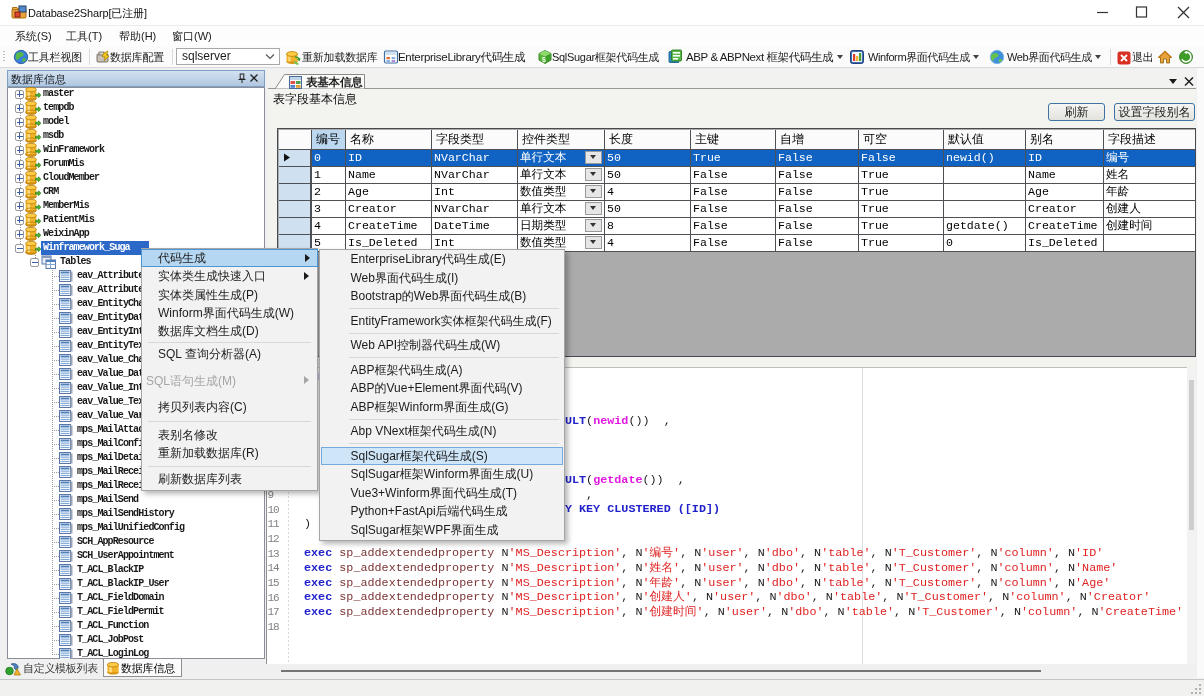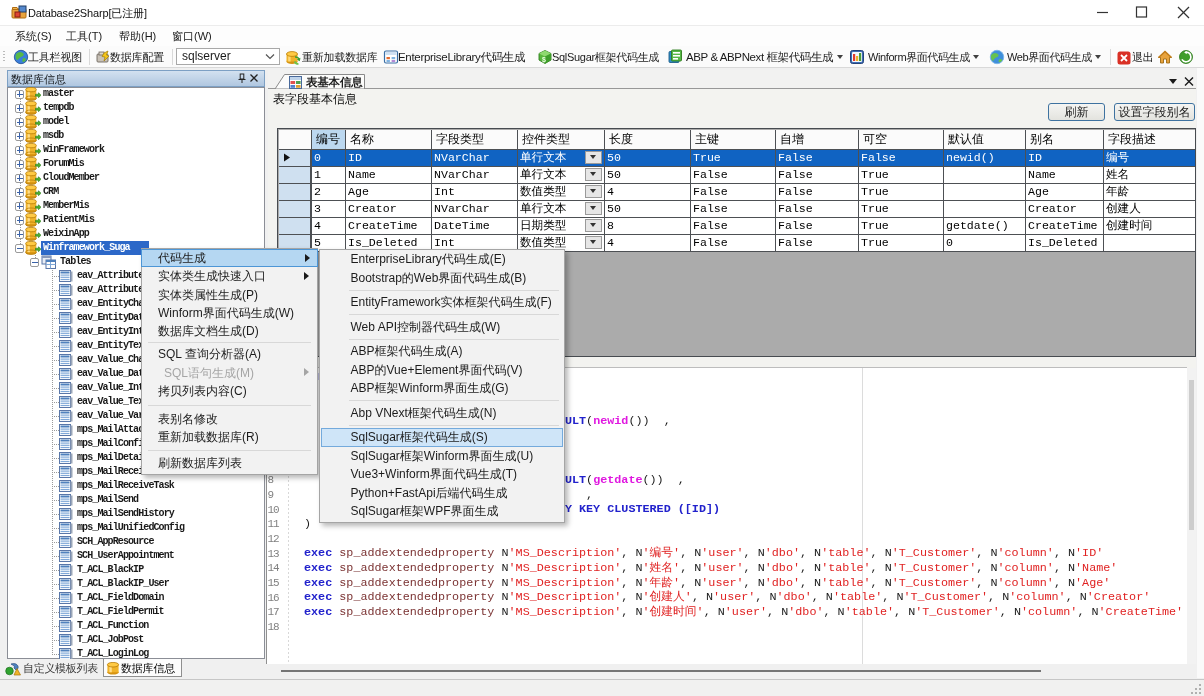--- a/index.html
+++ b/index.html
@@ -818,36 +818,37 @@
 </div>
 <div class="mi" style="height:18.4px;line-height:18.4px;padding-left:15px;margin:0 1px;">实体类属性生成(P)
 </div>
 <div class="mi" style="height:18.4px;line-height:18.4px;padding-left:15px;margin:0 1px;">Winform界面代码生成(W)
 </div>
 <div class="mi" style="height:18.4px;line-height:18.4px;padding-left:15px;margin:0 1px;">数据库文档生成(D)
 </div>
 <div class="msep" style="margin:1.5px 6px 2px 6px"></div>
 <div class="mi" style="height:18.4px;line-height:18.4px;padding-left:15px;margin:0 1px;">SQL 查询分析器(A)
 </div>
-<div class="mi" style="height:18.4px;line-height:18.4px;padding-left:21px;margin:0 1px;color:#a5a5a5;">SQL语句生成(M)
+<div class="mi" style="height:18.4px;line-height:18.4px;padding-left:3px;margin:8px 1px;color:#a5a5a5;">SQL语句生成(M)
 <span style="position:absolute;right:7px;top:4.5px;width:0;height:0;border-top:4px solid transparent;border-bottom:4px solid transparent;border-left:5px solid #a5a5a5"></span>
 </div>
 <div class="mi" style="height:18.4px;line-height:18.4px;padding-left:15px;margin:0 1px;">拷贝列表内容(C)
 </div>
 <div class="msep" style="margin:4px 6px 4.5px 6px"></div>
 <div class="mi" style="height:18.4px;line-height:18.4px;padding-left:15px;margin:0 1px;">表别名修改
 </div>
 <div class="mi" style="height:18.4px;line-height:18.4px;padding-left:15px;margin:0 1px;">重新加载数据库(R)
 </div>
 <div class="msep" style="margin:3px 6px 3px 6px"></div>
 <div class="mi" style="height:18.4px;line-height:18.4px;padding-left:15px;margin:0 1px;">刷新数据库列表
 </div>
 </div>
 <div class="a menu" style="left:318.5px;top:249px;width:246px;box-sizing:border-box;padding-top:0px;padding-bottom:1px">
 <div class="mi" style="height:18.5px;line-height:18.5px;padding-left:30px;margin:0 1px">EnterpriseLibrary代码生成(E)</div>
+<div class="mi" style="height:18.5px;line-height:18.5px;padding-left:30px;margin:0 1px">Web界面代码生成(I)</div>
 <div class="mi" style="height:18.5px;line-height:18.5px;padding-left:30px;margin:0 1px">Bootstrap的Web界面代码生成(B)</div>
 <div class="msep" style="margin:2.5px 5px 2.5px 29px"></div>
 <div class="mi" style="height:18.5px;line-height:18.5px;padding-left:30px;margin:0 1px">EntityFramework实体框架代码生成(F)</div>
 <div class="msep" style="margin:2.5px 5px 2.5px 29px"></div>
 <div class="mi" style="height:18.5px;line-height:18.5px;padding-left:30px;margin:0 1px">Web API控制器代码生成(W)</div>
 <div class="msep" style="margin:2.5px 5px 2.5px 29px"></div>
 <div class="mi" style="height:18.5px;line-height:18.5px;padding-left:30px;margin:0 1px">ABP框架代码生成(A)</div>
 <div class="mi" style="height:18.5px;line-height:18.5px;padding-left:30px;margin:0 1px">ABP的Vue+Element界面代码(V)</div>
 <div class="mi" style="height:18.5px;line-height:18.5px;padding-left:30px;margin:0 1px">ABP框架Winform界面生成(G)</div>
 <div class="msep" style="margin:2.5px 5px 2.5px 29px"></div>

